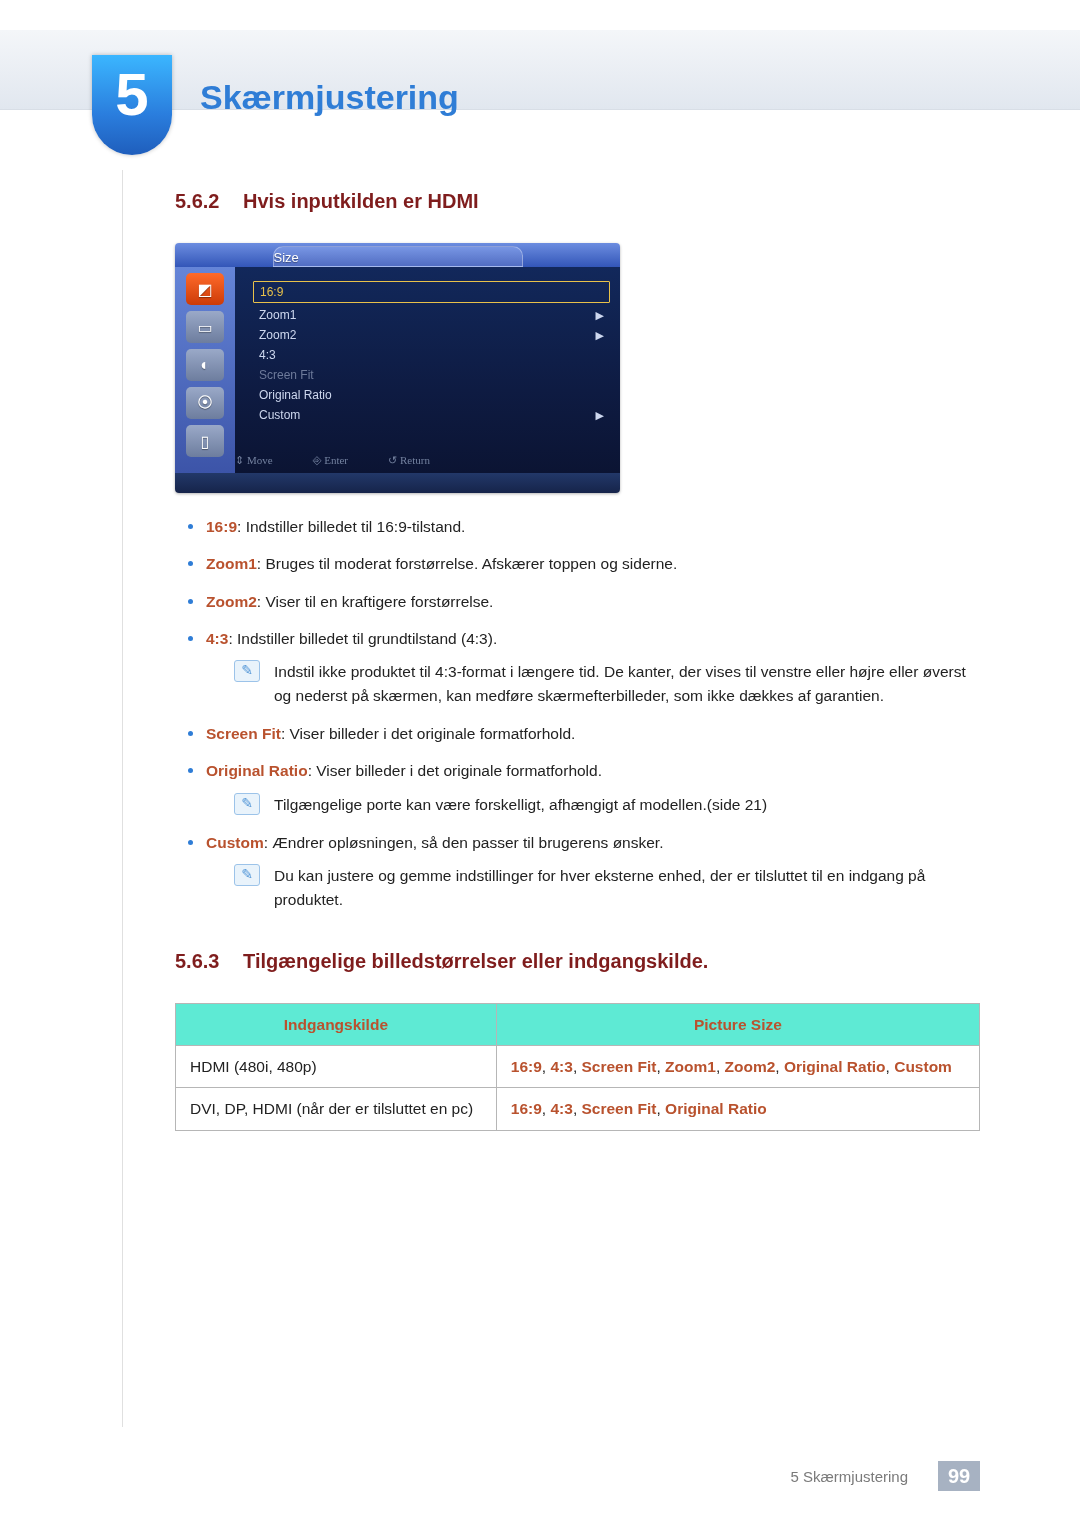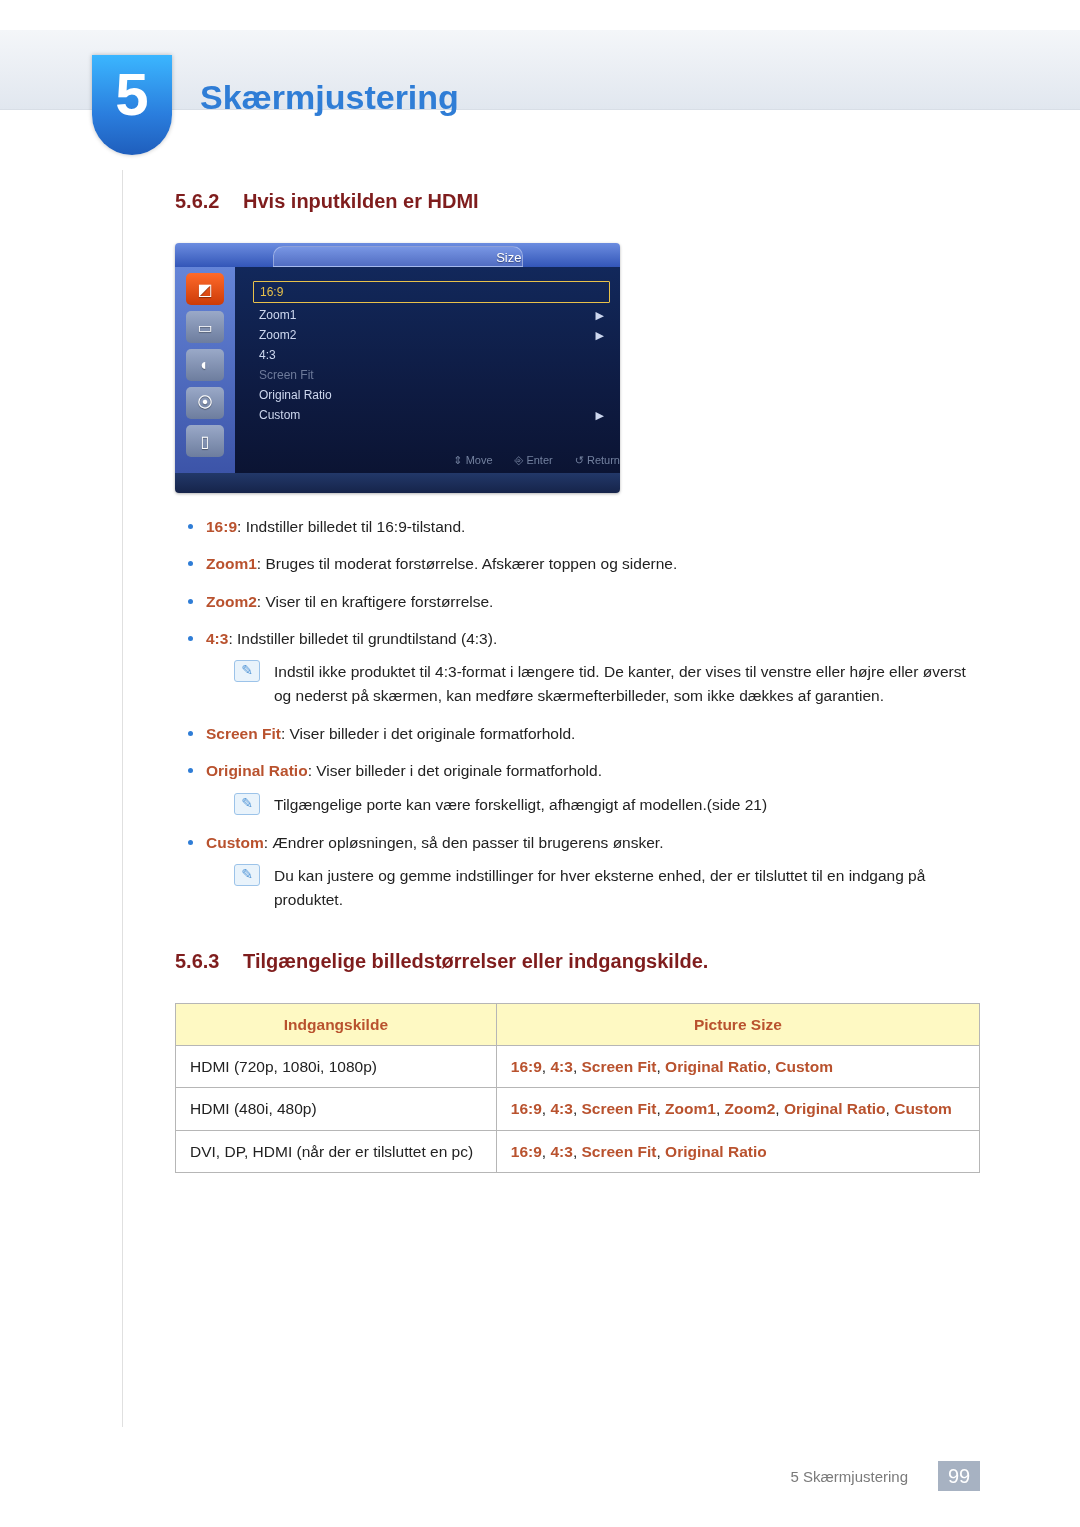--- a/index.html
+++ b/index.html
@@ -81,21 +81,21 @@
     height: 24px;
     background: linear-gradient(#6c8de0, #3356b8);
   }
   .osd-tab {
     position: relative;
     top: 3px;
     margin: 0 auto;
     width: 250px;
     height: 21px;
     line-height: 21px;
-    text-align: right;
+    text-align: left;
     color: #fff;
     font-size: 13px;
     background: linear-gradient(#7896e4, #516dc2);
     border: 1px solid rgba(255,255,255,.35);
     border-radius: 10px 10px 0 0;
     text-shadow: 0 1px 1px rgba(0,0,0,.4);
   }
   .osd-body { display: flex; height: 206px; }
   .osd-side {
     width: 60px;
@@ -141,24 +141,25 @@
     margin: 0 -6px 2px -6px;
     height: 22px;
     border-radius: 1px;
   }
   .osd-row.disabled { color: #6d7a9a; }
   .osd-row .arrow { color: #cdd7ee; font-size: 11px; }
   .osd-hints {
     position: absolute;
     bottom: 6px; left: 0; right: 0;
     display: flex;
-    justify-content: flex-end;
-    gap: 22px;
+    justify-content: flex-start;
+    gap: 40px;
     color: #73819f;
     font-size: 11px;
+    font-family: Liberation Serif, serif;
   }
   .osd-bottom {
     height: 20px;
     background: linear-gradient(#223869, #16244a);
   }
 
   
   ul.bullets { list-style: none; }
   ul.bullets > li {
     position: relative;
@@ -208,40 +209,40 @@
     border: 1px solid #b6b6b6;
     padding: 9px 14px;
     text-align: left;
     vertical-align: top;
     line-height: 1.5;
   }
   table.sizes th {
     text-align: center;
     color: #b9522e;
     font-weight: bold;
-    background: #fef9c3;
+    background: #5eead4;
   }
   .opt { color: #b9522e; font-weight: bold; }
 
   
   .footer {
     position: absolute;
     bottom: 36px;
     right: 100px;
     display: flex;
     align-items: center;
     gap: 30px;
     font-size: 15px;
   }
   .footer-label { color: #7a7a7a; }
   .footer-page {
     width: 42px; height: 30px;
     background: #a7b2c2;
     color: #fff;
-    font-weight: normal;
+    font-weight: bold;
     font-size: 20px;
     display: flex; align-items: center; justify-content: center;
   }
 </style>
 </head>
 <body>
 
 <div class="banner">
   <div class="chapter-tab">5</div>
   <div class="banner-title">Skærmjustering</div>
@@ -349,24 +350,20 @@
 
   <table class="sizes">
     <thead>
       <tr>
         <th>Indgangskilde</th>
         <th>Picture Size</th>
       </tr>
     </thead>
     <tbody id="sizes-body">
         <tr>
-          <td>HDMI (720p, 1080i, 1080p)</td>
-          <td><span class="opt">16:9</span>, <span class="opt">4:3</span>, <span class="opt">Screen Fit</span>, <span class="opt">Original Ratio</span>, <span class="opt">Custom</span></td>
-        </tr>
-        <tr>
           <td>HDMI (480i, 480p)</td>
           <td><span class="opt">16:9</span>, <span class="opt">4:3</span>, <span class="opt">Screen Fit</span>, <span class="opt">Zoom1</span>, <span class="opt">Zoom2</span>, <span class="opt">Original Ratio</span>, <span class="opt">Custom</span></td>
         </tr>
         <tr>
           <td>DVI, DP, HDMI (når der er tilsluttet en pc)</td>
           <td><span class="opt">16:9</span>, <span class="opt">4:3</span>, <span class="opt">Screen Fit</span>, <span class="opt">Original Ratio</span></td>
         </tr>
       </tbody>
   </table>
 

